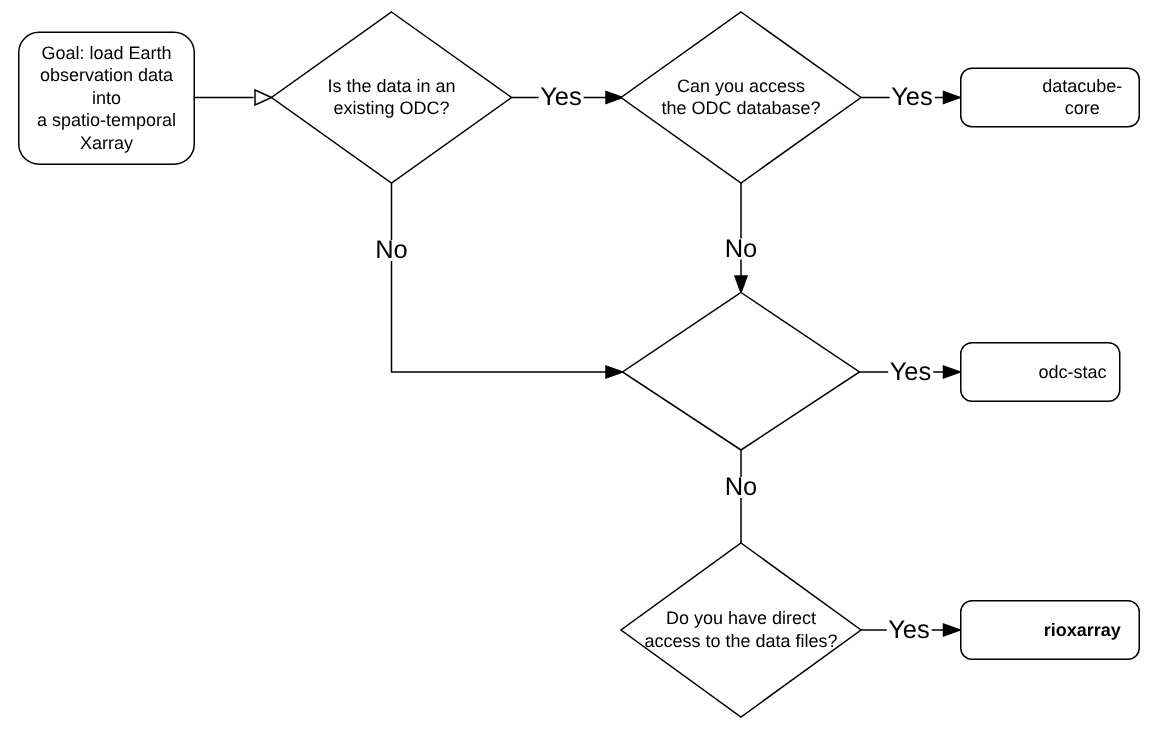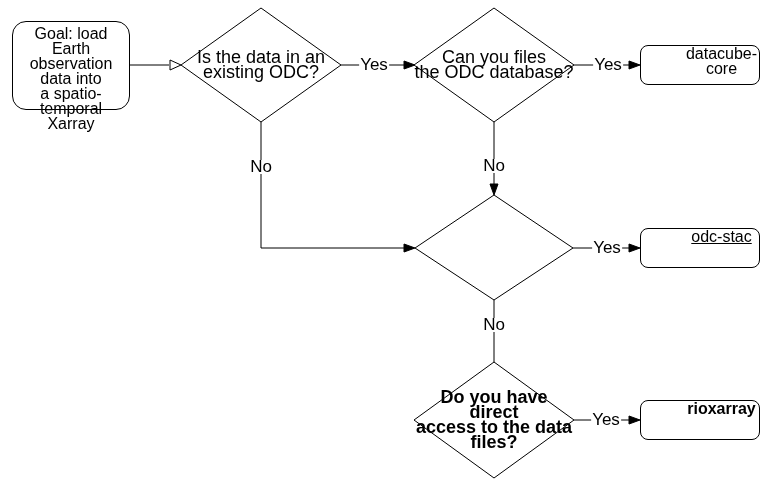--- a/index.html
+++ b/index.html
@@ -21,43 +21,43 @@
     overflow: hidden;
   }
   .edges-layer {
     position: absolute;
     left: 0; top: 0;
     width: 771px; height: 486px;
   }
   .node {
     position: absolute;
     display: flex;
-    align-items: flex-start;
+    align-items: center;
     justify-content: center;
     text-align: center;
     color: var(--text);
-    font-size: 16px;
+    font-size: 12px;
     line-height: 15px;
     white-space: pre-line;
   }
   .rounded {
     background: var(--fill);
     border: 1px solid var(--stroke);
     padding-left: 43px;
   }
   .start-node { border-radius: 14px; padding: 4px; }
   .result-node { border-radius: 8px; }
   .diamond-label {
     position: absolute;
     display: flex;
     align-items: center;
     justify-content: center;
     text-align: center;
     color: var(--text);
-    font-size: 18px;
+    font-size: 12px;
     line-height: 15px;
     white-space: pre-line;
     pointer-events: none;
   }
   .edge-label {
     position: absolute;
     transform: translate(-50%, -50%);
     background: var(--fill);
     color: var(--text);
     font-size: 17px;
@@ -103,29 +103,29 @@
 
   <div class="node rounded start-node" style="left:12px; top:21px; width:118px; height:89px;">
     <span>Goal: load Earth
 observation data into
 a spatio-temporal
 Xarray</span>
   </div>
 
   <div class="diamond-label" style="left:181px; top:8px; width:160px; height:114px;">Is the data in an
 existing ODC?</div>
-  <div class="diamond-label" style="left:414px; top:8px; width:160px; height:114px;">Can you files
+  <div class="diamond-label" style="left:414px; top:8px; width:160px; height:114px;">Can you access
 the ODC database?</div>
-  <div class="diamond-label" style="left:414px; top:362px; width:160px; height:116px;font-weight:bold;">Do you have direct
+  <div class="diamond-label" style="left:414px; top:362px; width:160px; height:116px;">Do you have direct
 access to the data files?</div>
 
   <div class="node rounded result-node" style="left:640px; top:45px; width:120px; height:40px;">
     <span>datacube-core</span>
   </div>
-  <div class="node rounded result-node" style="left:640px; top:228px; width:120px; height:40px;text-decoration:underline;">
+  <div class="node rounded result-node" style="left:640px; top:228px; width:107px; height:40px;">
     <span>odc-stac</span>
   </div>
   <div class="node rounded result-node" style="left:640px; top:400px; width:120px; height:40px;font-weight:bold;">
     <span>rioxarray</span>
   </div>
 
   <span class="edge-label" style="left:374px; top:65px;">Yes</span>
   <span class="edge-label" style="left:608px; top:65px;">Yes</span>
   <span class="edge-label" style="left:261px; top:167px;">No</span>
   <span class="edge-label" style="left:494px; top:166px;">No</span>

